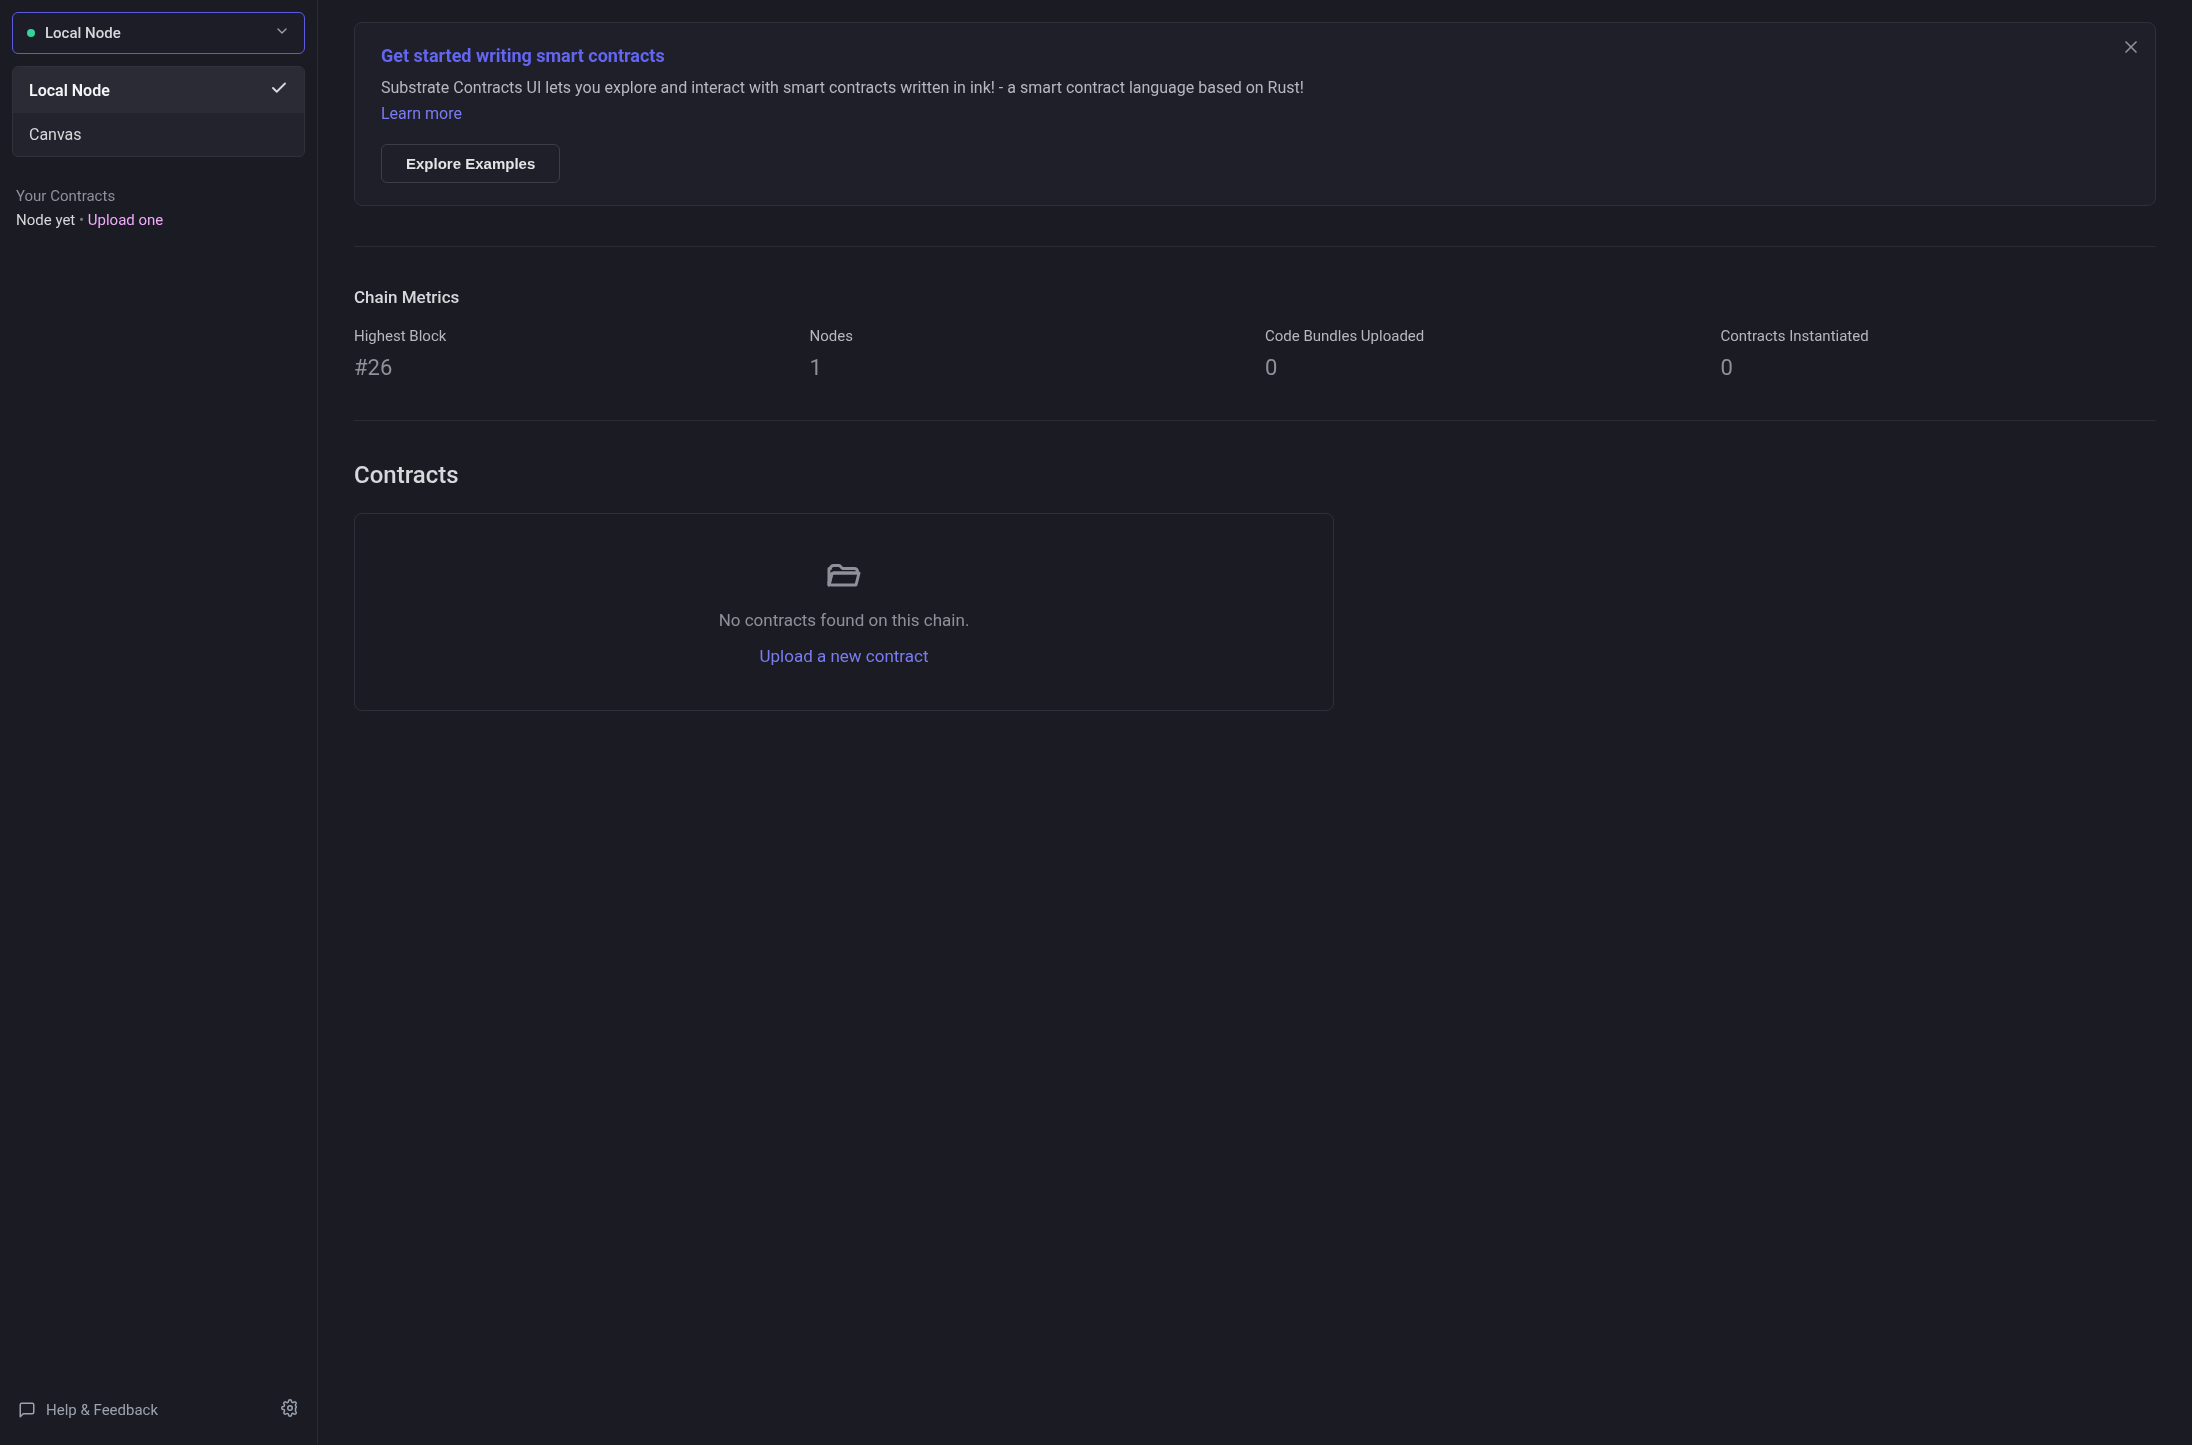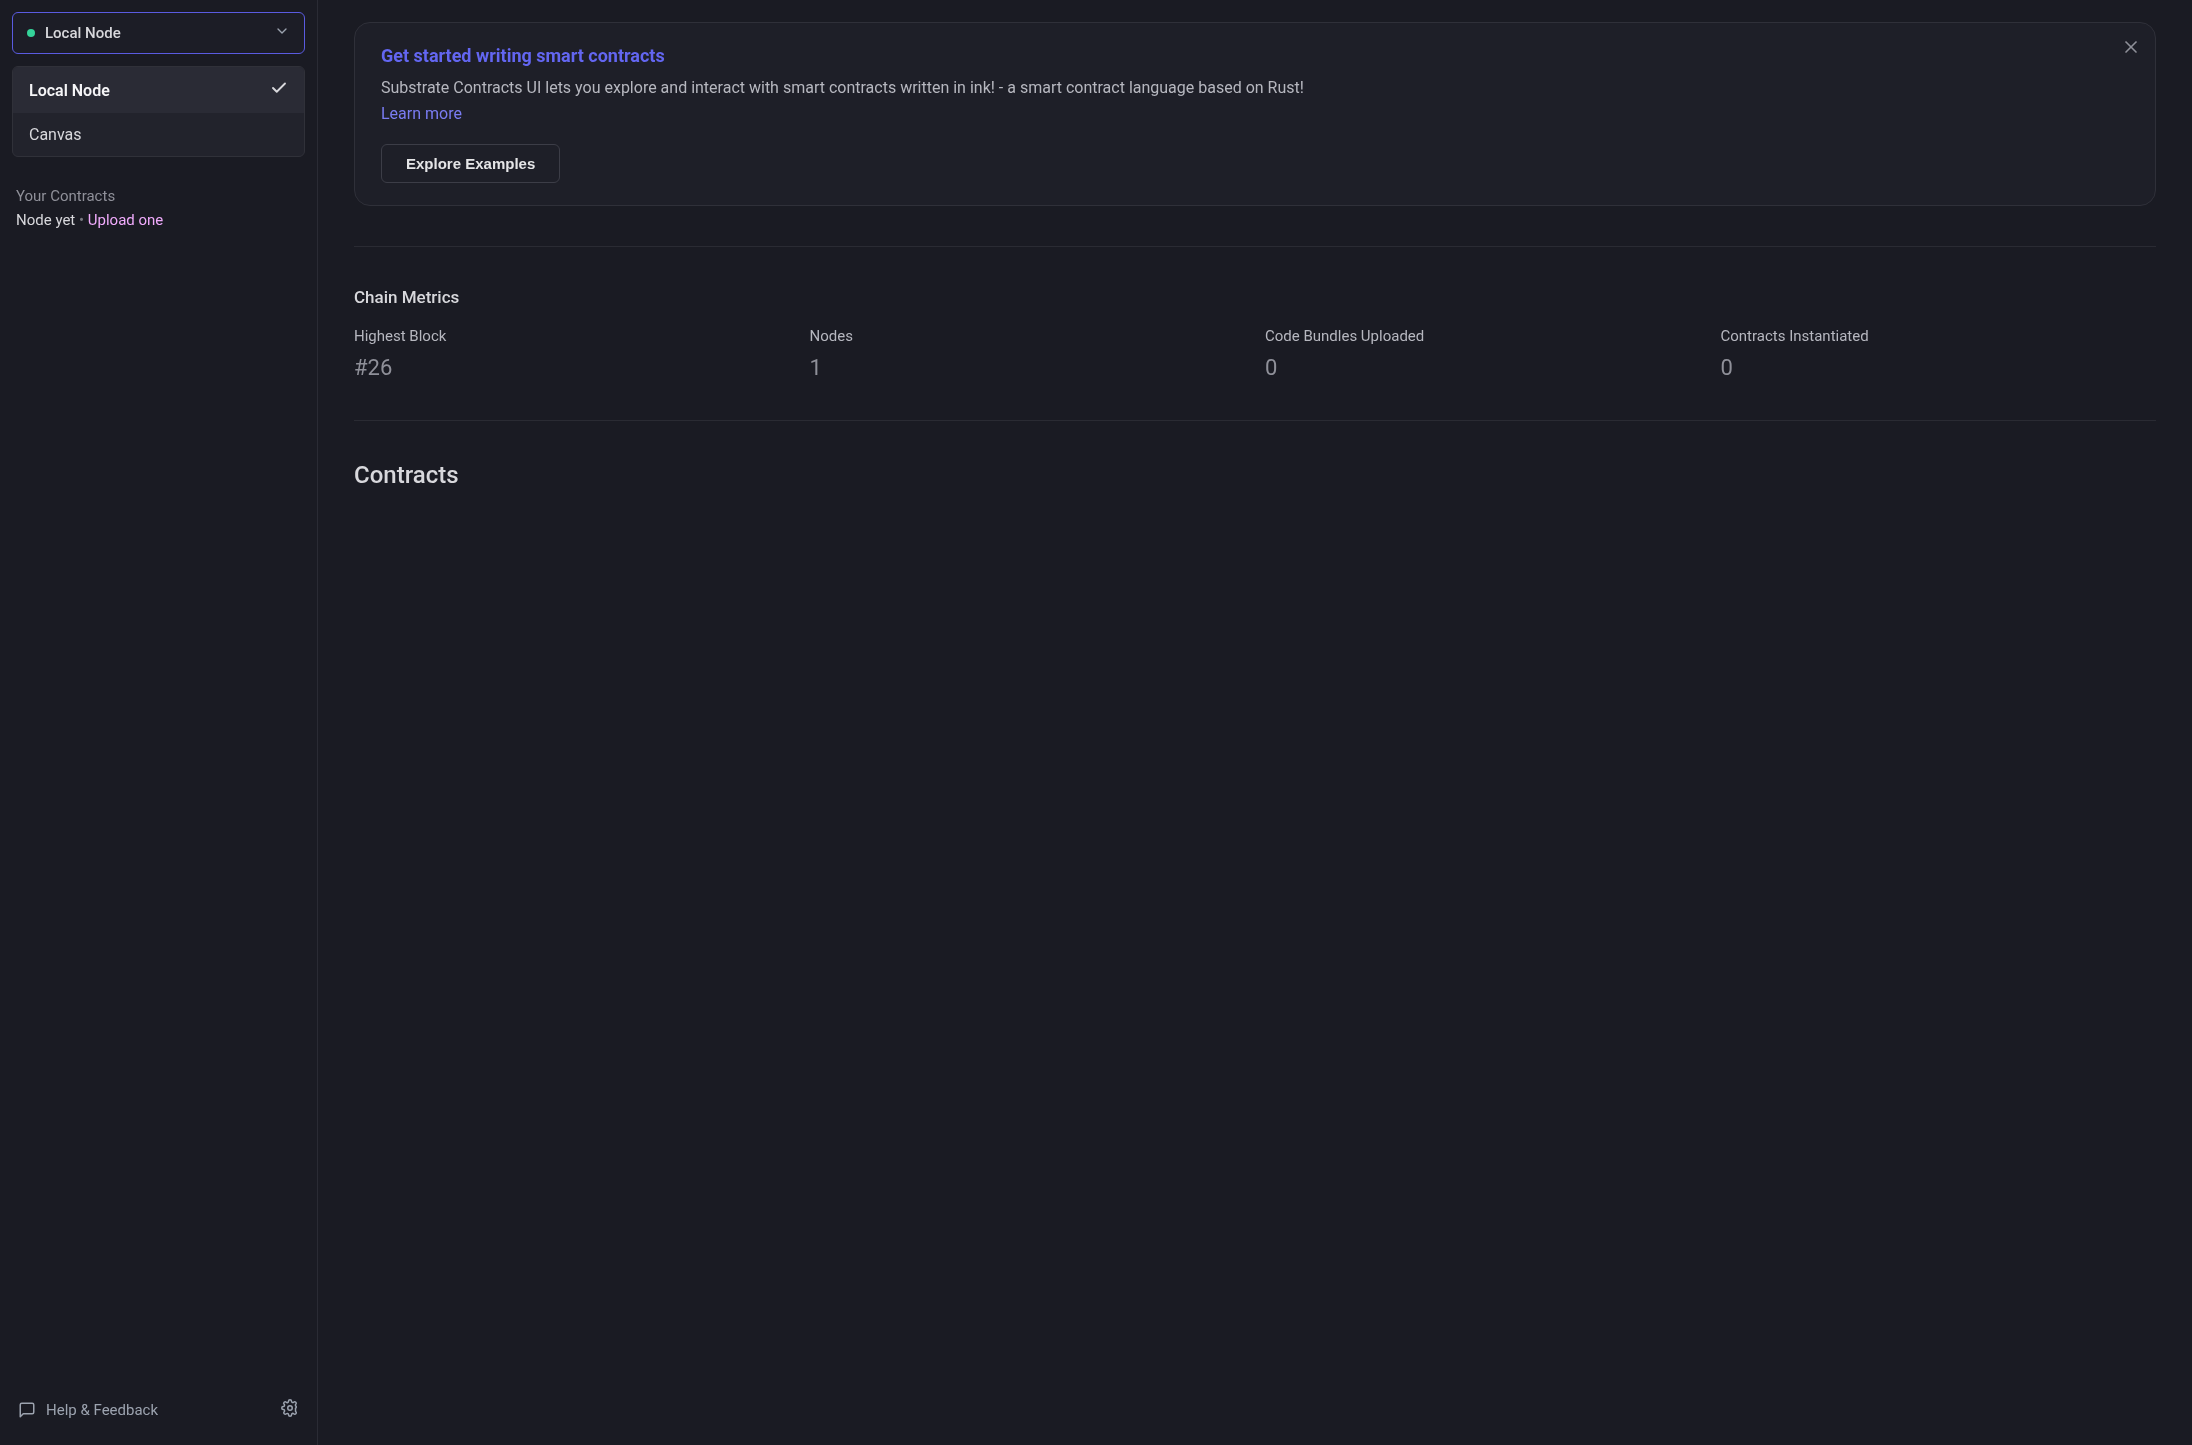--- a/index.html
+++ b/index.html
@@ -98,21 +98,21 @@
 
   
   .main {
     flex: 1;
     padding: 22px 36px;
     overflow-y: auto;
   }
   .banner {
     border: 1px solid #2f3039;
     background: #1e1f28;
-    border-radius: 16px;
+    border-radius: 8px;
     padding: 22px 26px;
     position: relative;
   }
   .banner-title {
     color: #6366f1;
     font-weight: 700;
     font-size: 18px;
     margin-bottom: 8px;
   }
   .banner-text {
@@ -261,14 +261,22 @@
         <div class="metric-label">Contracts Instantiated</div>
         <div class="metric-value">0</div>
       </div>
     </div>
   </section>
 
   <div class="divider"></div>
 
   <section>
     <h2 class="section-title-lg">Contracts</h2>
+    <div class="empty-card">
+      <svg viewBox="0 0 24 24" stroke-width="2" stroke-linecap="round" stroke-linejoin="round">
+          <path d="M3 7a2 2 0 0 1 2-2h4l2 2h8a2 2 0 0 1 2 2v1H5.5a2 2 0 0 0-1.94 1.52L2 18V7z"></path>
+          <path d="M2 18l1.56-6.24A2 2 0 0 1 5.5 10H22l-2 8H4a2 2 0 0 1-2-2v2z"></path>
+        </svg>
+      <div class="empty-text">No contracts found on this chain.</div>
+      <div class="empty-link">Upload a new contract</div>
+    </div>
   </section>
 </main>
 
 </body></html>

